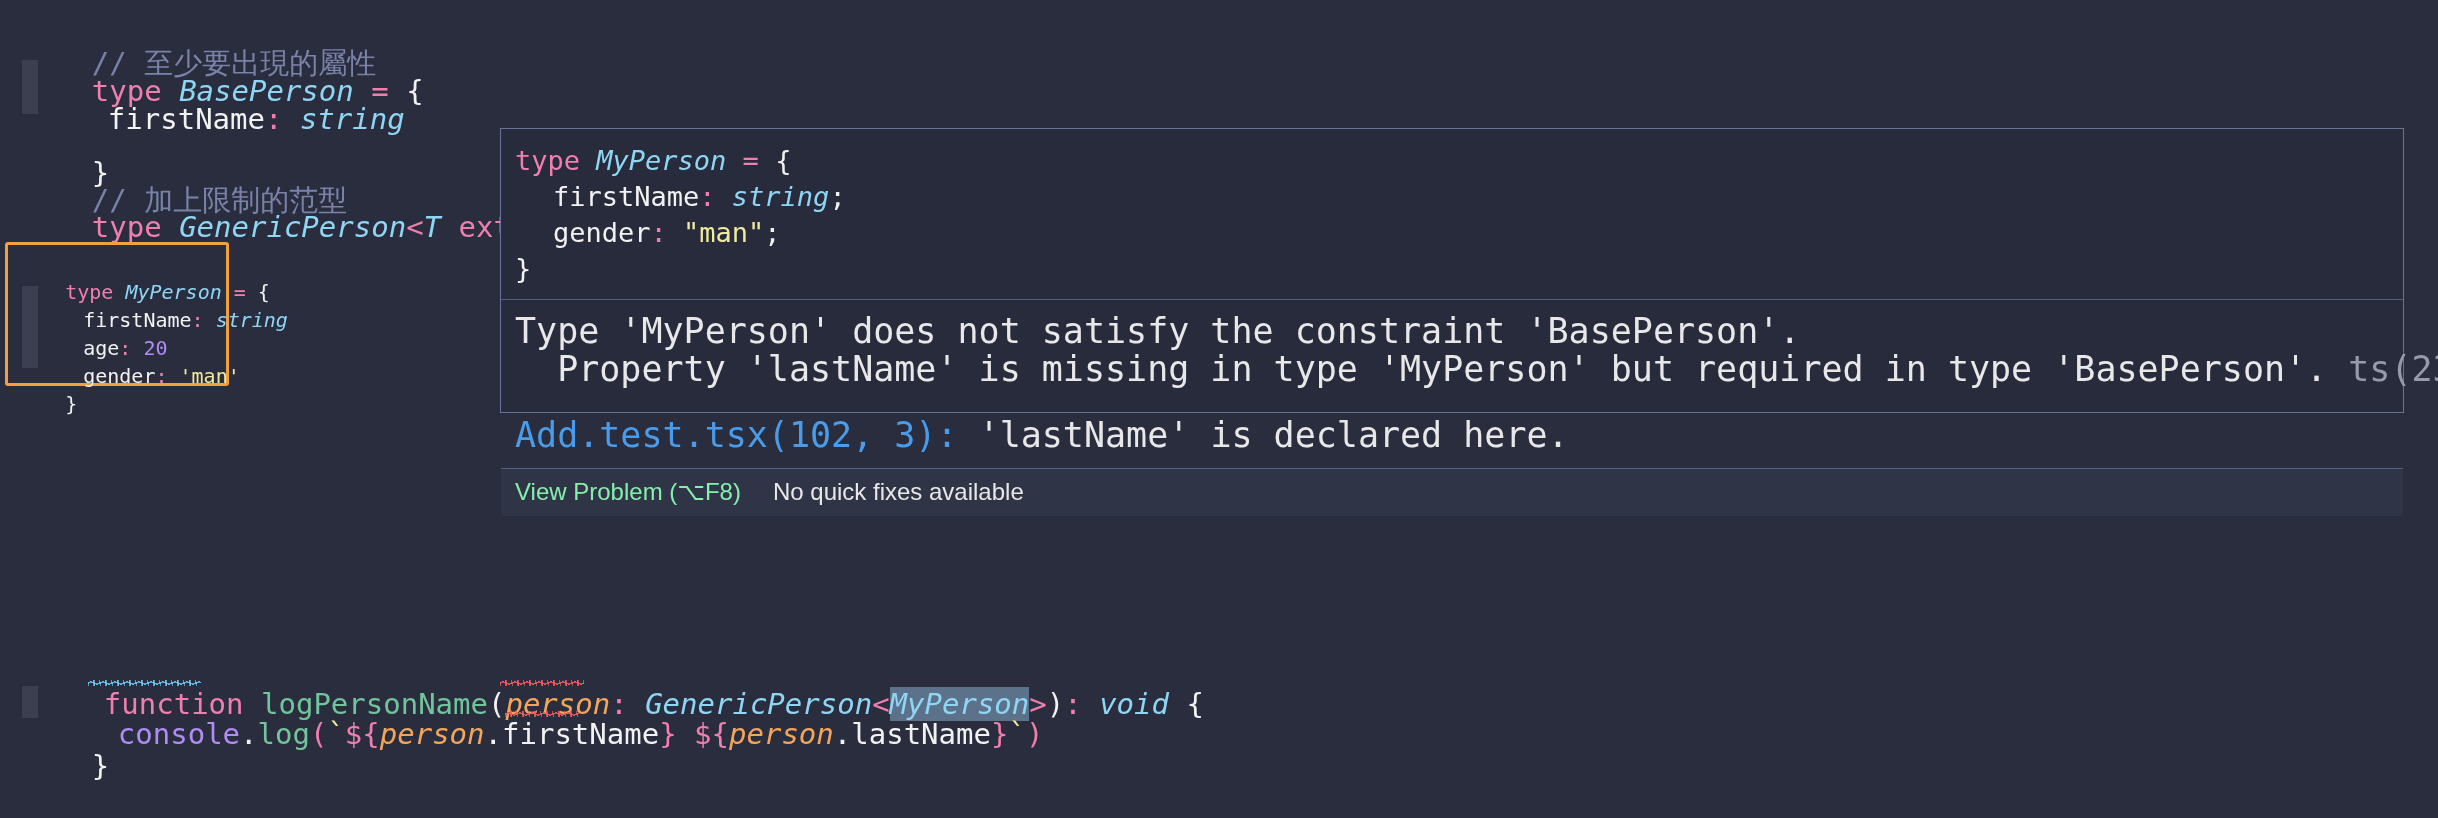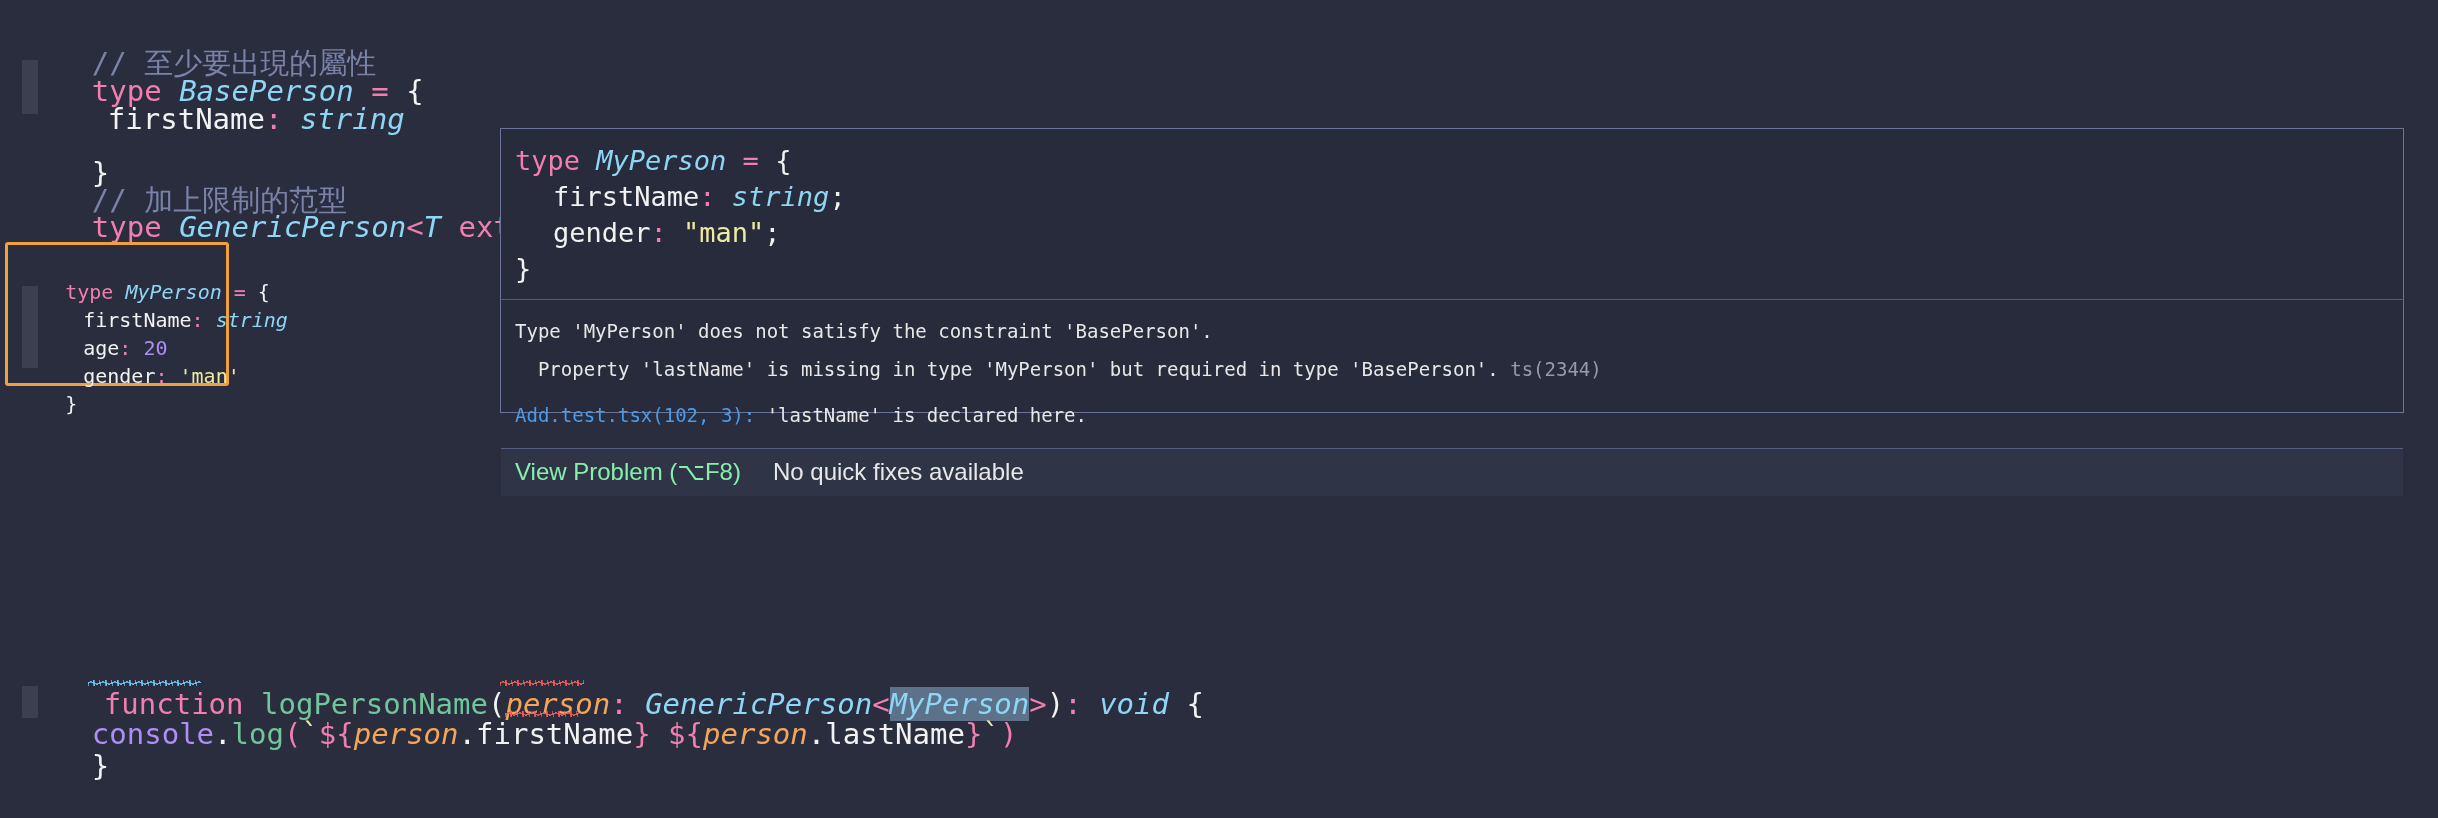--- a/index.html
+++ b/index.html
@@ -86,21 +86,21 @@
     color:#f2f2f2;
   }
   .tt-div{
     height:1px;background:#545c80;width:100%;
   }
   .tt-msg{
     padding:12px 0 14px 0;
   }
   .tt-msg-line{
     font-family:"DejaVu Sans Mono","Liberation Mono",monospace;
-    font-size:19px;
+    font-size:35px;
     line-height:38px;
     white-space:pre;
     padding-left:14px;
     color:#e8e8e8;
   }
   .tscode{color:#969aab;}
   .tt-link{color:#4a9ceb;}
   .tt-footer{
     background:#2f3446;
     padding:9px 0 10px 0;
@@ -193,21 +193,21 @@
 
   <div class="code-line" style="top:650px;position:absolute;left:12px;right:0;height:36px;line-height:36px;">
     <span class="kw">function</span><span> </span><span class="fn">logPersonName</span><span class="punct">(</span><span class="param">person</span><span class="colon">: </span><span class="type">GenericPerson</span><span class="op">&lt;</span><span class="type hl-sel">MyPerson</span><span class="op">&gt;</span><span class="punct">)</span><span class="colon">: </span><span class="type">void</span><span class="punct"> {</span>
   </div>
 
   <div class="sq-blue" style="left:88px;top:680px;width:113px;"></div>
   <div class="sq-red" style="left:500px;top:680px;width:84px;"></div>
 
   <div class="indent-guide" style="top:686px;height:32px;"></div>
 
-  <div class="code-line" style="top:680px;position:absolute;left:0;right:0;height:36px;line-height:36px;padding-left:22px;">
+  <div class="code-line" style="top:680px;position:absolute;left:0;right:0;height:36px;line-height:36px;padding-left:48px;">
     <span class="console">console</span><span class="dot">.</span><span class="method">log</span><span class="tick">(</span><span class="str" style="color:#eeeaa0;">`</span><span class="dollar">${</span><span class="param">person</span><span class="dot">.</span><span class="prop">firstName</span><span class="dollar">}</span><span> </span><span class="dollar">${</span><span class="param">person</span><span class="dot">.</span><span class="prop">lastName</span><span class="dollar">}</span><span class="str" style="color:#eeeaa0;">`</span><span class="tick">)</span>
   </div>
 
   <div class="sq-red" style="left:505px;top:711px;width:74px;"></div>
 
   <div class="code-line" style="top:712px;position:absolute;left:0;right:0;height:36px;line-height:36px;">
     <span class="punct">}</span>
   </div>
 
   <div class="tooltip" style="left:500px;top:128px;width:1904px;height:285px;">
@@ -216,21 +216,21 @@
       <div class="tt-line" style="padding-left:52px;"><span class="prop">firstName</span><span class="colon">: </span><span class="type">string</span><span class="punct">;</span></div>
       <div class="tt-line" style="padding-left:52px;"><span class="prop">gender</span><span class="colon">: </span><span class="str">"man"</span><span class="punct">;</span></div>
       <div class="tt-line"><span class="punct">}</span></div>
     </div>
 
     <div class="tt-div"></div>
 
     <div class="tt-msg">
       <div class="tt-msg-line">Type 'MyPerson' does not satisfy the constraint 'BasePerson'.</div>
       <div class="tt-msg-line"><span>  Property 'lastName' is missing in type 'MyPerson' but required in type 'BasePerson'.</span><span class="tscode"> ts(2344)</span></div>
-      <div class="tt-msg-line" style="margin-top:8px;"><span class="tt-link">Add.test.tsx(102, 3):</span><span> 'lastName' is declared here.</span></div>
+      <div class="tt-msg-line" style="margin-top:28px;"><span class="tt-link">Add.test.tsx(102, 3):</span><span> 'lastName' is declared here.</span></div>
     </div>
 
     <div class="tt-div"></div>
 
     <div class="tt-footer">
       <span class="tt-action">View Problem (⌥F8)</span>
       <span class="tt-note">No quick fixes available</span>
     </div>
   </div>
 

